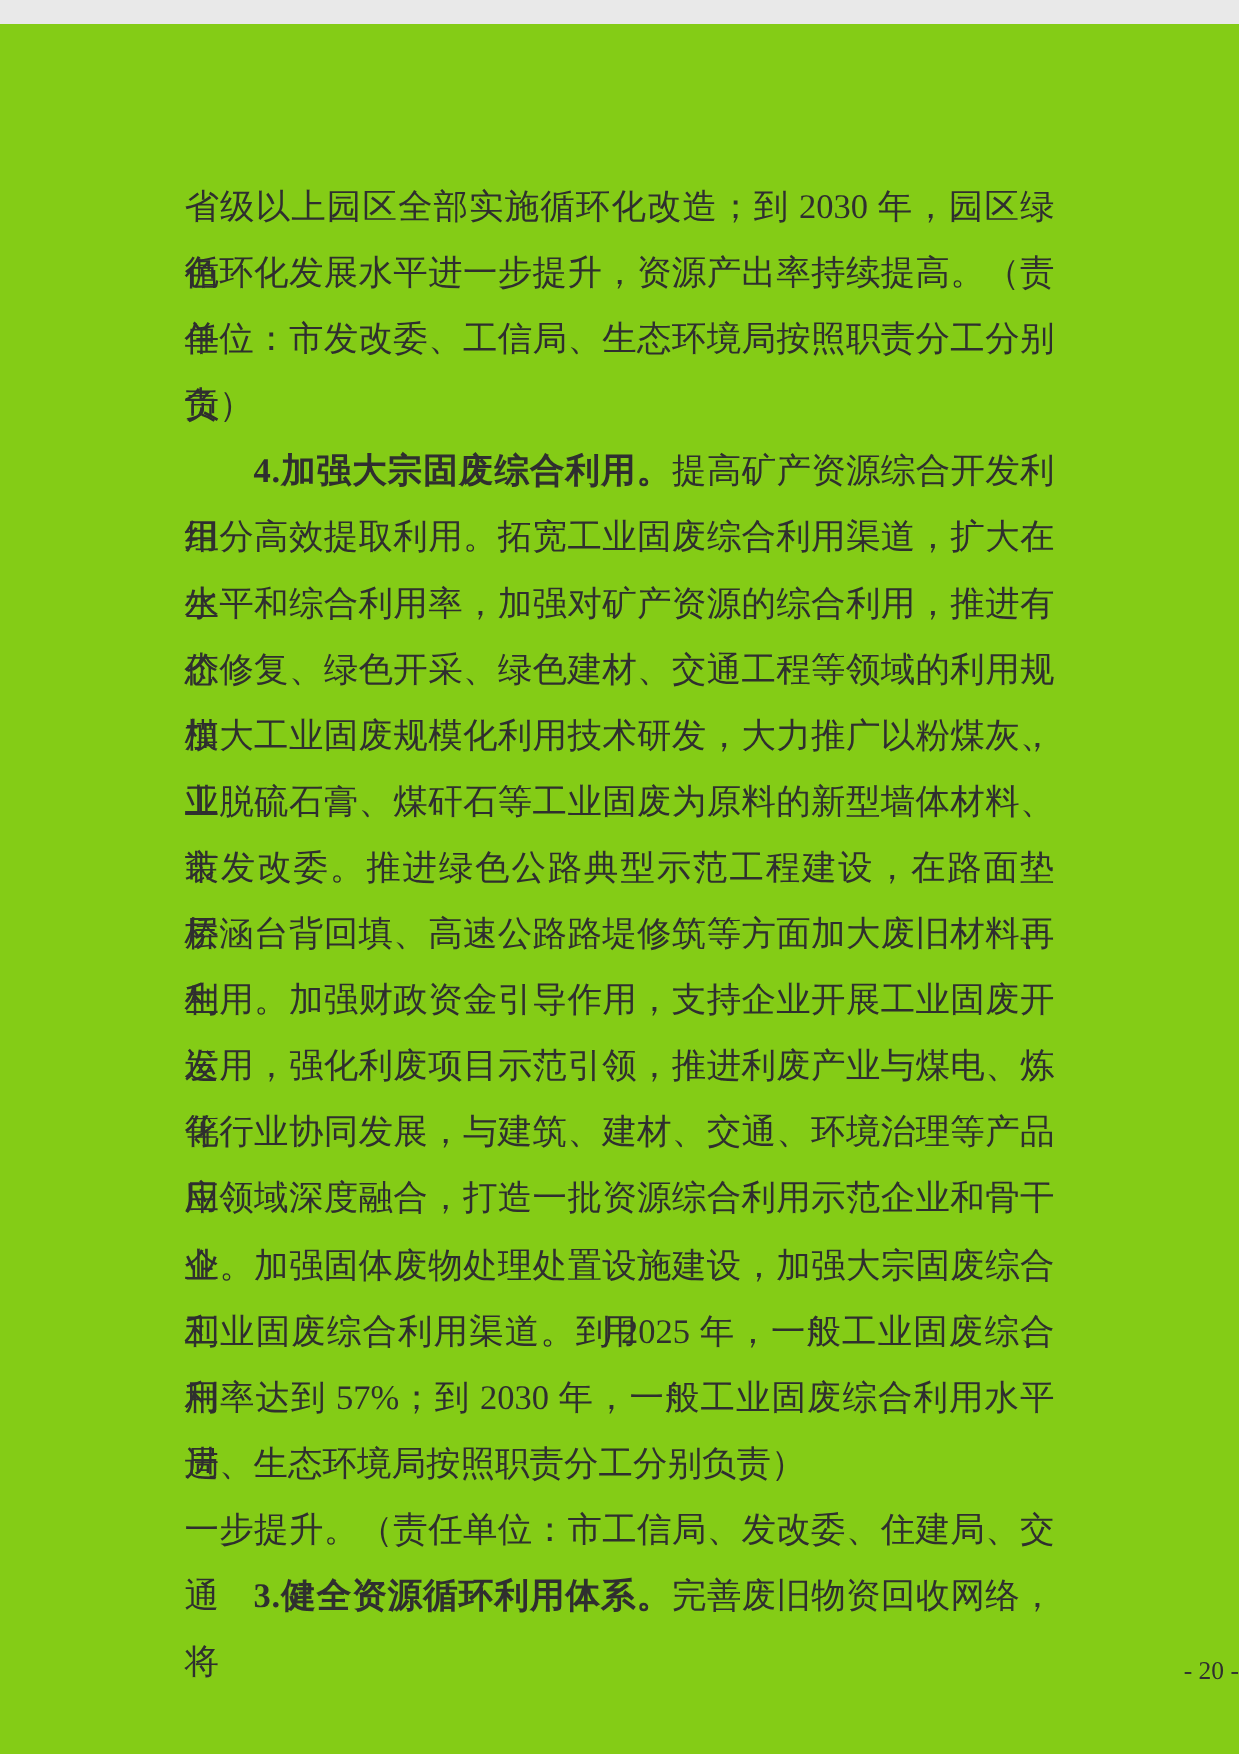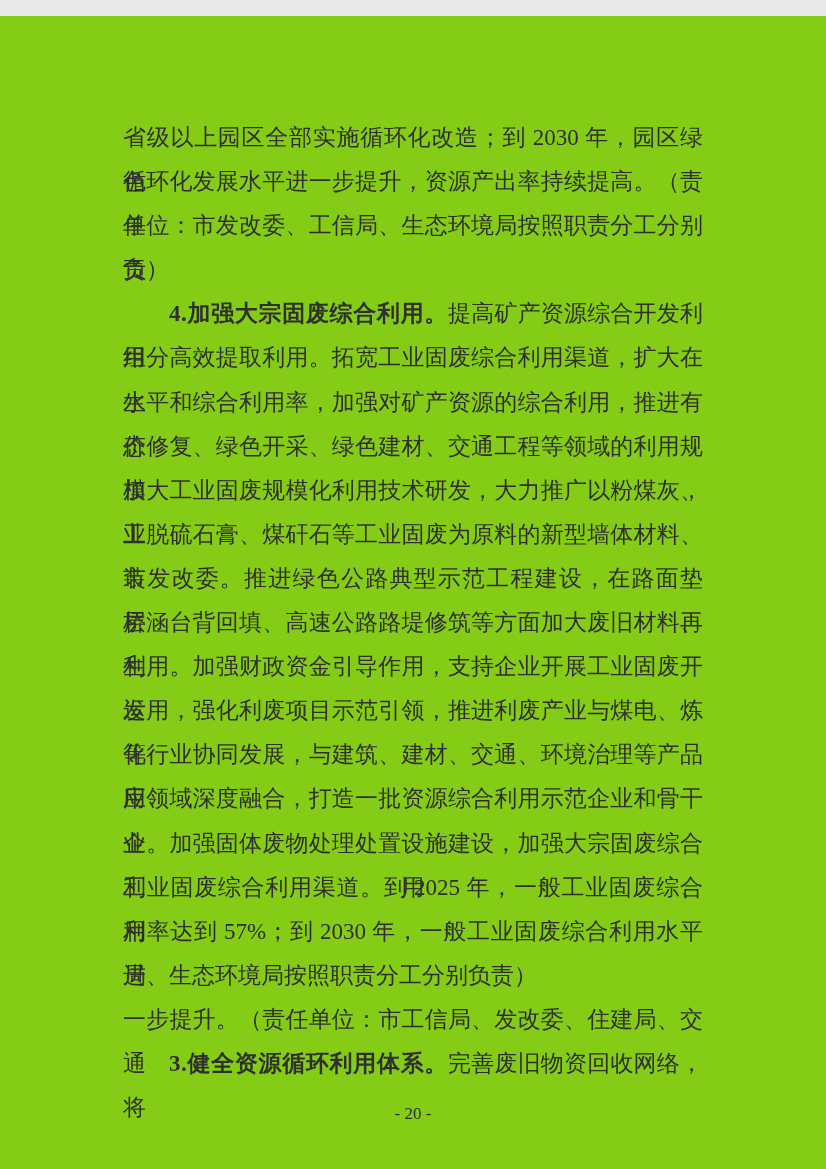--- a/index.html
+++ b/index.html
@@ -51,21 +51,21 @@
   .run-bold {
     font-weight: 700;
     letter-spacing: 0.5px;
   }
 
   .footer {
     position: absolute;
     top: 1086px;
     left: 0;
     width: 100%;
-    text-align: center;
+    text-align: right;
     font-size: 17px;
     line-height: 24px;
     color: #2f2f2f;
   }
 </style>
 </head>
 <body>
 
 <div class="page">
   <div class="text-block">

